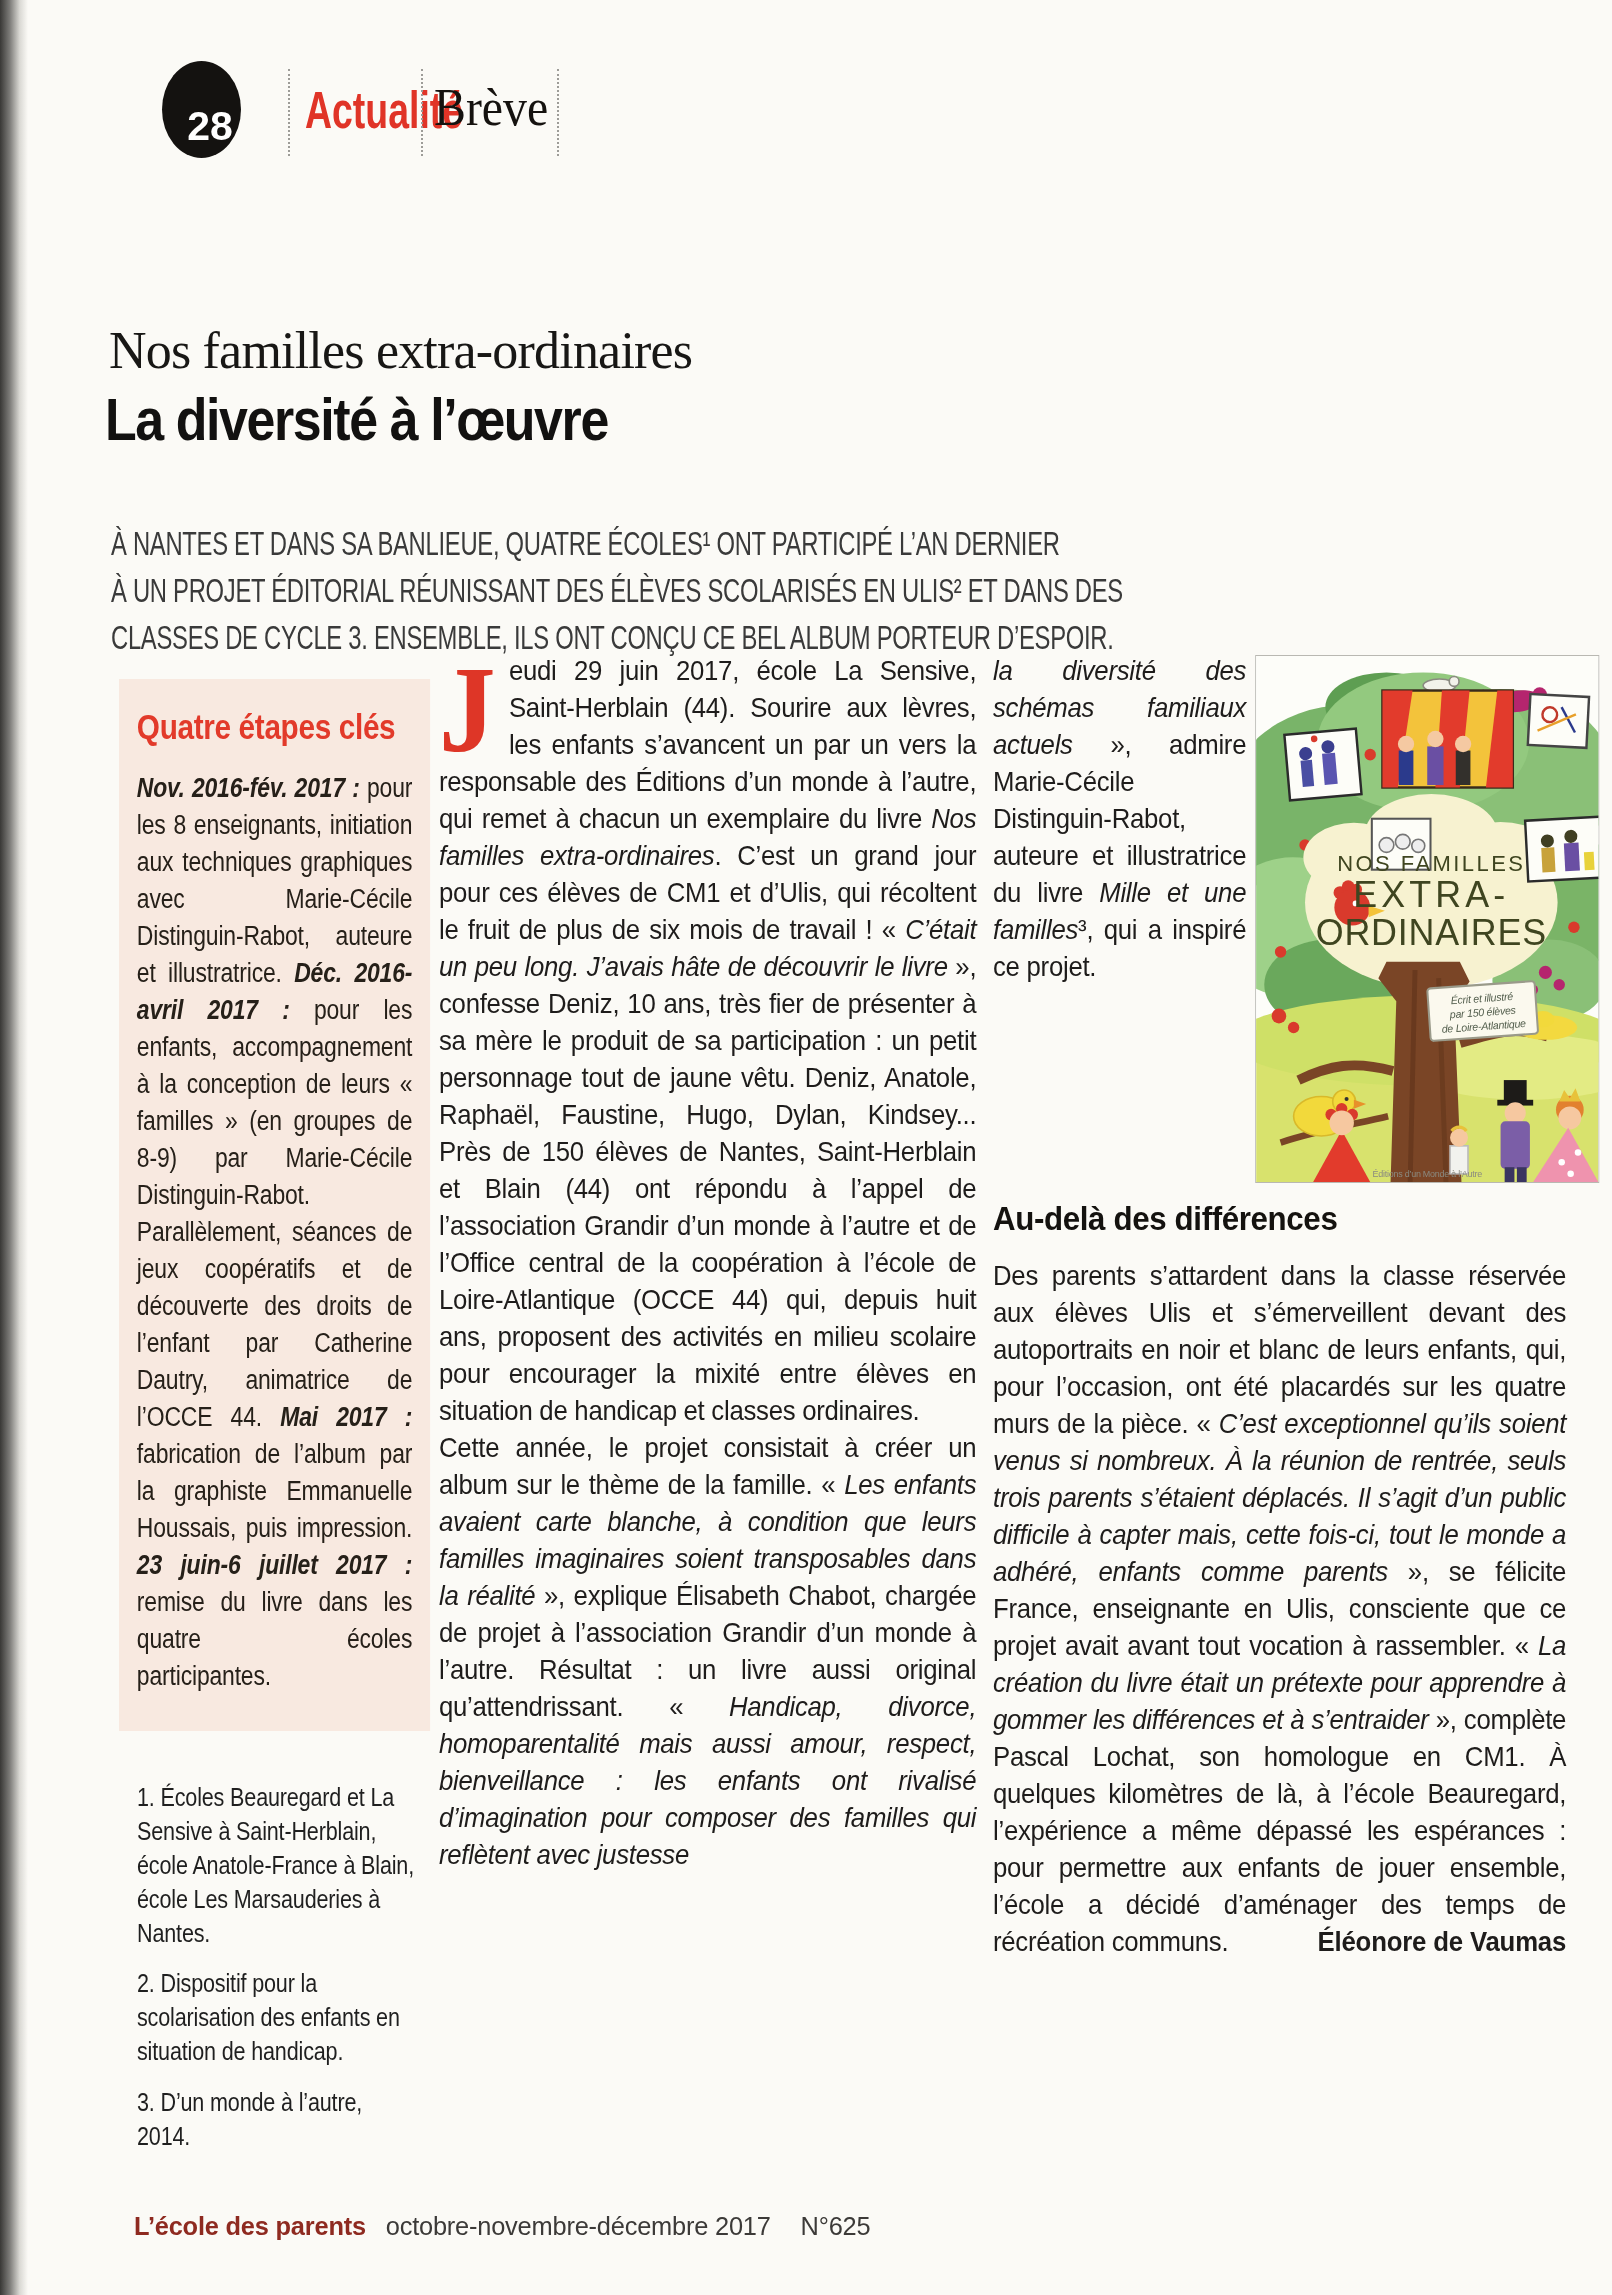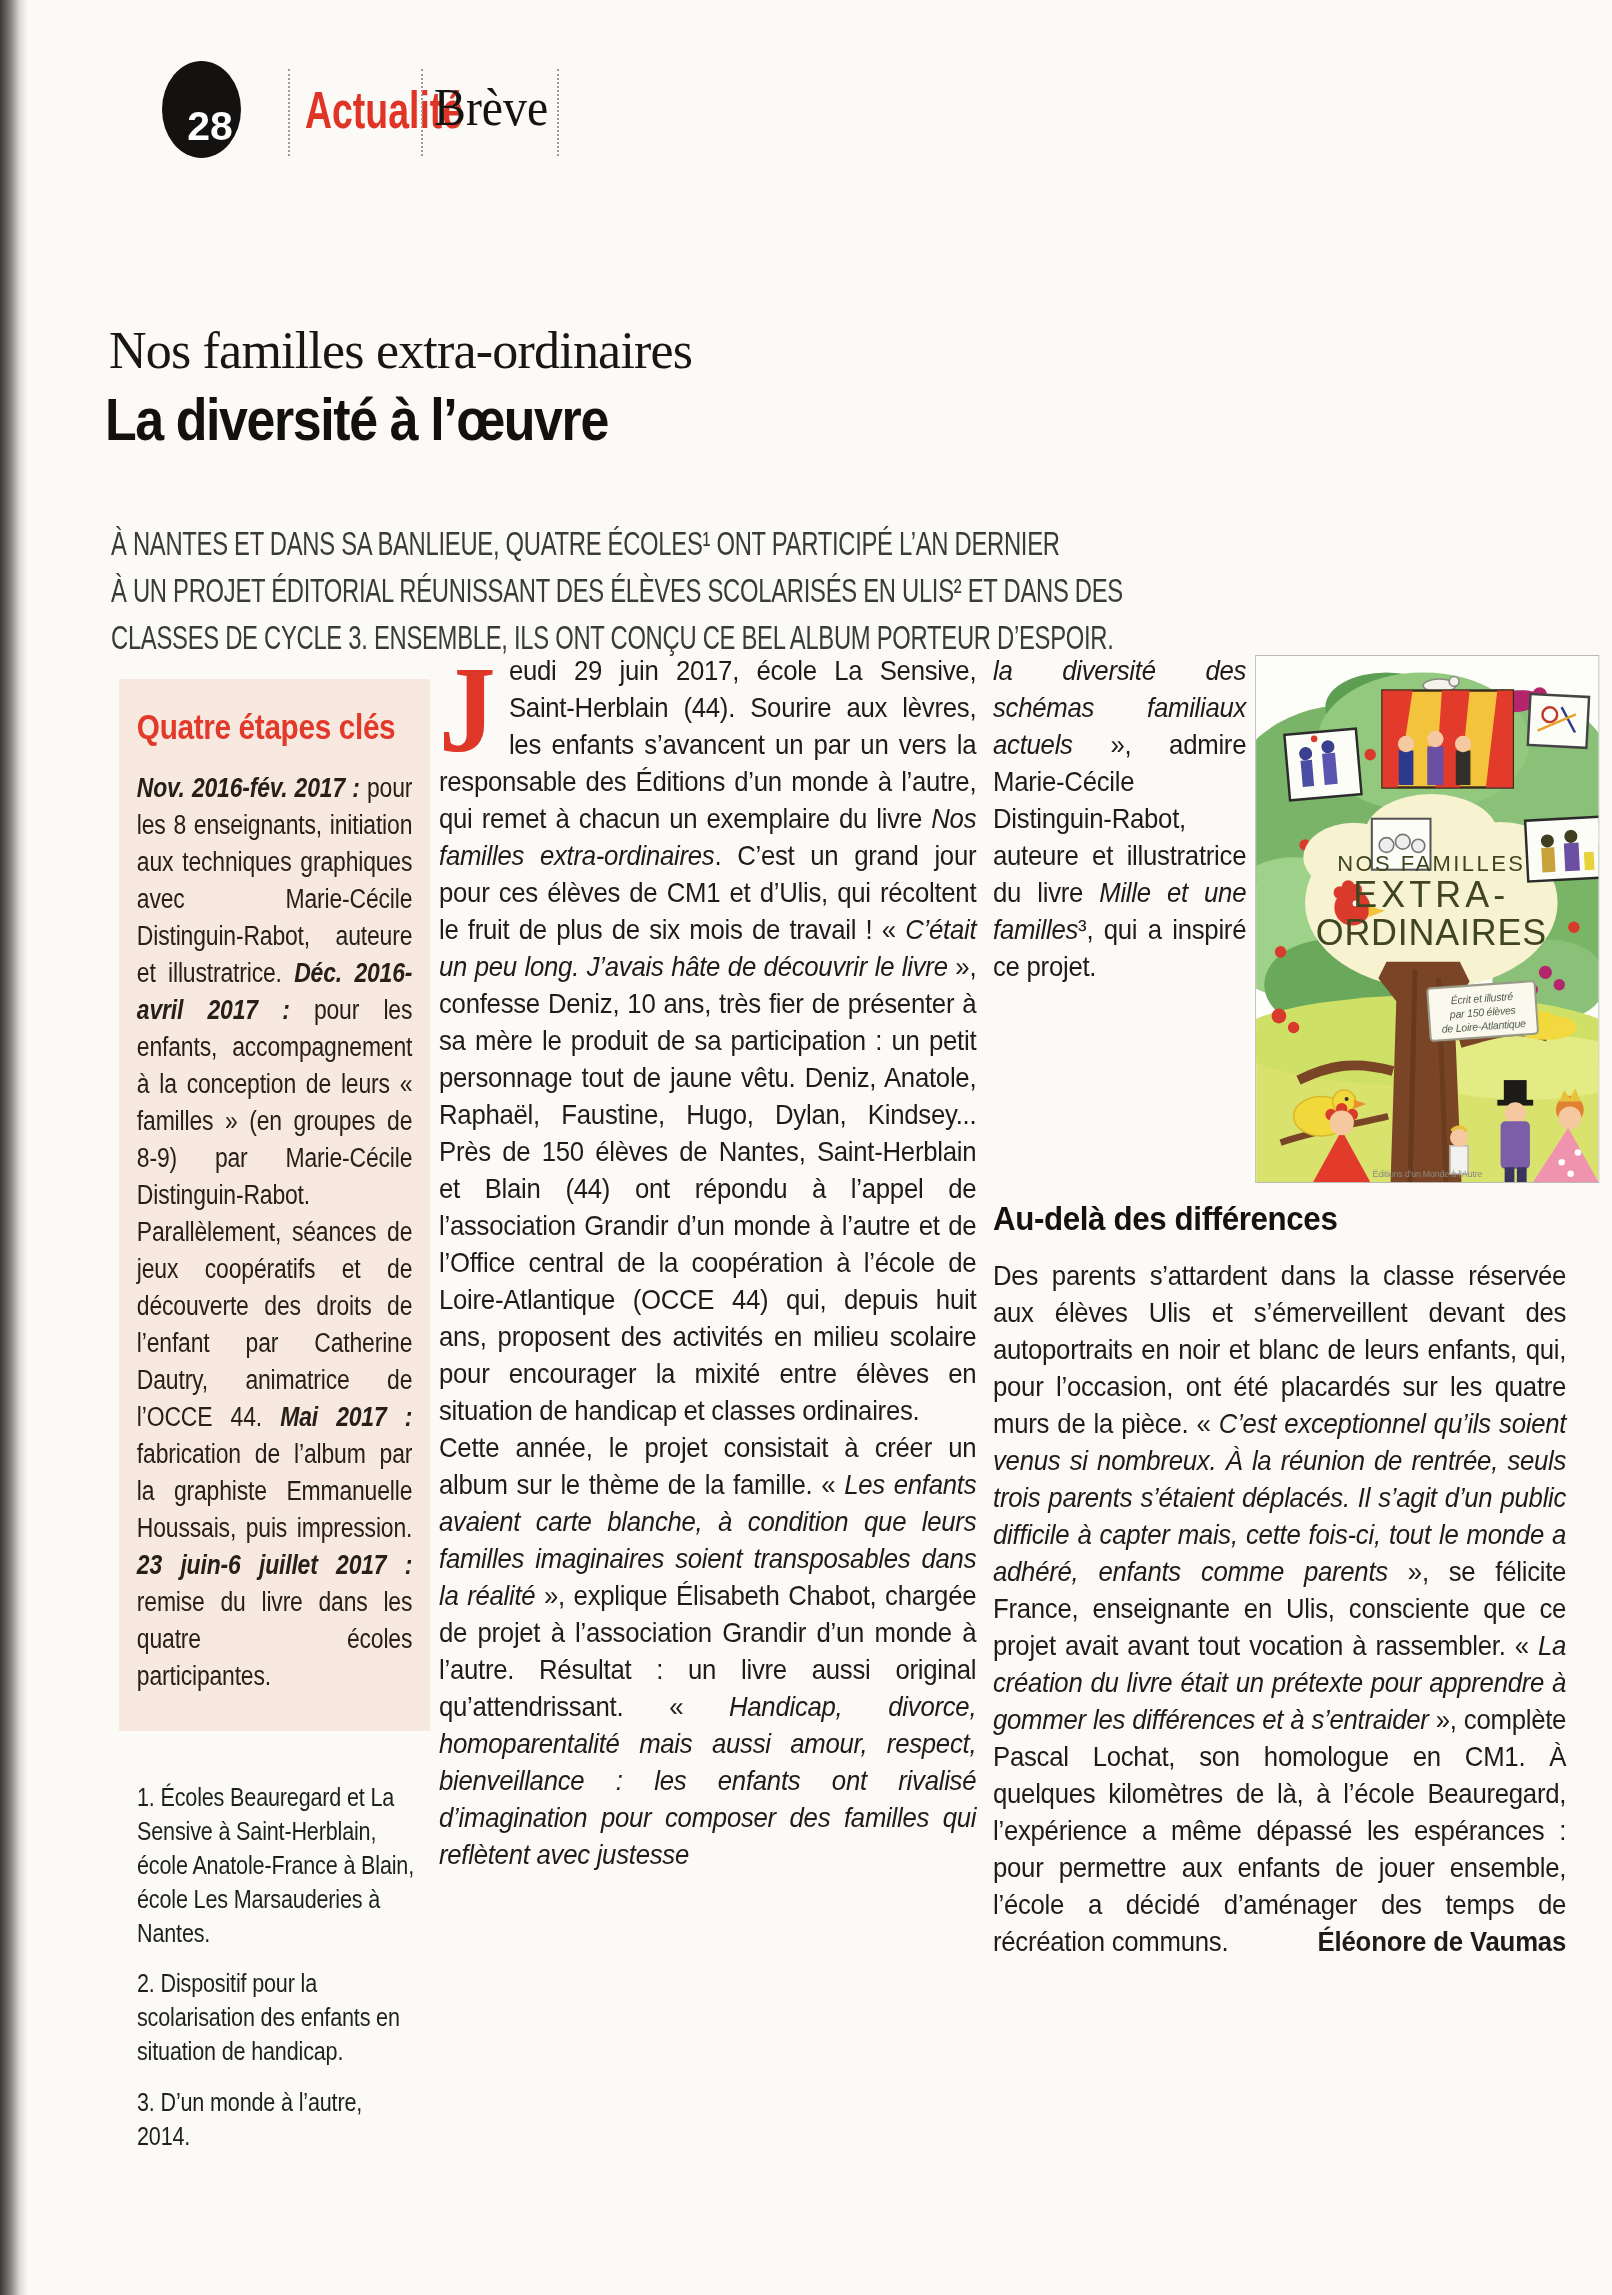--- a/index.html
+++ b/index.html
@@ -307,14 +307,19 @@
           <circle cx="386" cy="630" r="4" fill="#fff"></circle>
 
         <text x="210" y="634" text-anchor="middle" font-family="Liberation Sans, sans-serif" font-size="11" fill="#8a8a80">Éditions d’un Monde à l’Autre</text>
       </svg>
     </figure>
     <p><span class="it">la diversité des schémas familiaux actuels</span><span> », admire Marie-Cécile Distinguin-Rabot, auteure et illustratrice du livre </span><span class="it">Mille et une familles</span><span>³, qui a inspiré ce projet.</span></p>
     <h3 class="subhead">Au-delà des différences</h3>
     <p><span>Des parents s’attardent dans la classe réservée aux élèves Ulis et s’émerveillent devant des autoportraits en noir et blanc de leurs enfants, qui, pour l’occasion, ont été placardés sur les quatre murs de la pièce. « </span><span class="it">C’est exceptionnel qu’ils soient venus si nombreux. À la réunion de rentrée, seuls trois parents s’étaient déplacés. Il s’agit d’un public difficile à capter mais, cette fois-ci, tout le monde a adhéré, enfants comme parents</span><span> », se félicite France, enseignante en Ulis, consciente que ce projet avait avant tout vocation à rassembler. « </span><span class="it">La création du livre était un prétexte pour apprendre à gommer les différences et à s’entraider</span><span> », complète Pascal Lochat, son homologue en CM1. À quelques kilomètres de là, à l’école Beauregard, l’expérience a même dépassé les espérances : pour permettre aux enfants de jouer ensemble, l’école a décidé d’aménager des temps de récréation communs. </span><span class="byline">Éléonore de Vaumas</span></p>
   </div>
 
+  <div class="footer">
+    <span class="mag">L’école des parents</span>
+    <span class="issue">octobre-novembre-décembre 2017</span>
+    <span class="issue-num">N°625</span>
+  </div>
 </div>
 
 
 </body></html>

